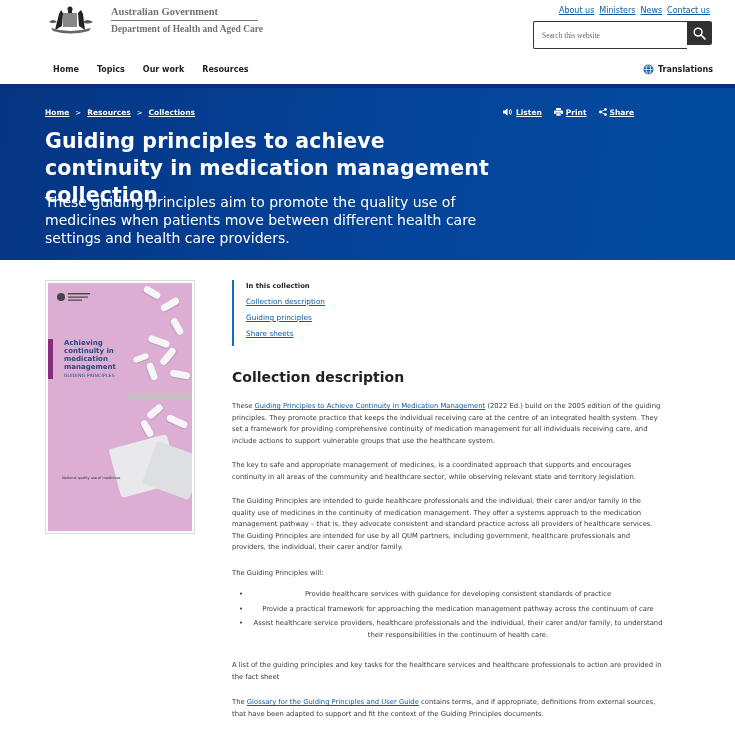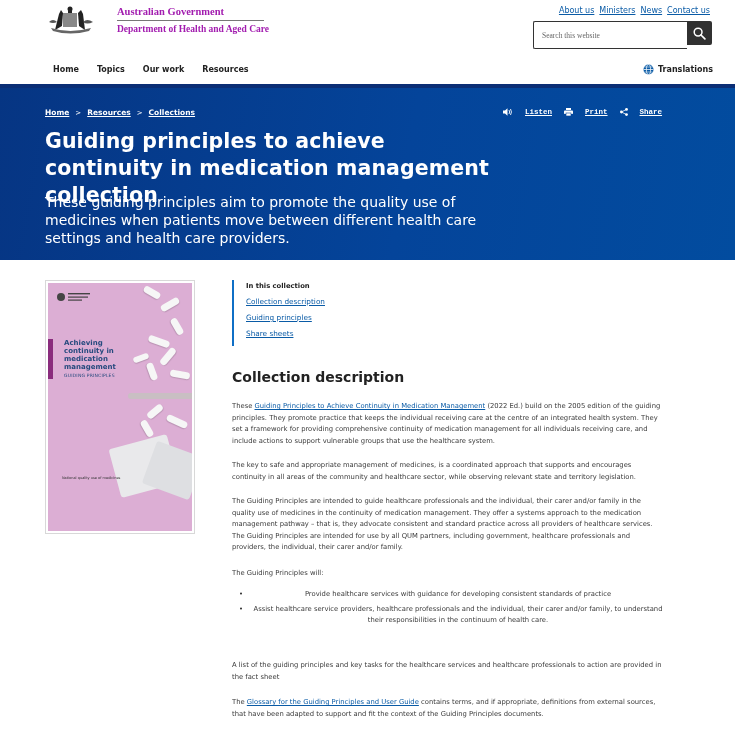--- a/index.html
+++ b/index.html
@@ -4,21 +4,21 @@
 <style>
   * { box-sizing: border-box; margin: 0; padding: 0; }
   html, body { width: 735px; height: 740px; overflow: hidden; background: #fff; }
   body { font-family: "DejaVu Sans", sans-serif; color: #313131; position: relative; }
   a { color: #0a5ba6; }
 
   
   .header { position: absolute; left: 0; top: 0; width: 735px; height: 84px; background: #fff; }
   .logo { position: absolute; left: 45px; top: 4px; display: flex; align-items: center; }
   .crest { width: 52px; height: 32px; }
-  .logo-text { margin-left: 20px; font-family: "Liberation Serif", serif; color: #a21caf; }
+  .logo-text { margin-left: 14px; font-family: "Liberation Serif", serif; color: #737373; }
   .logo-gov { font-size: 10.5px; font-weight: bold; padding-bottom: 2px; border-bottom: 1px solid #777; width: 147px; line-height: 13px; }
   .logo-dept { font-size: 9.5px; font-weight: bold; padding-top: 3px; line-height: 11px; }
 
   .top-links { position: absolute; right: 25px; top: 6px; display: flex; gap: 5px; font-size: 8px; }
   .top-links a { color: #0a5ba6; text-decoration: underline; }
 
   .search { position: absolute; left: 533px; top: 21px; width: 179px; height: 24px; display: flex; }
   .search input { flex: 1; height: 28px; border: 1px solid #333; border-right: none; border-radius: 2px 0 0 2px; font-size: 7.5px; padding-left: 8px; color: #333; font-family: Liberation Serif, serif; outline: none; }
   .search input::placeholder { color: #666; }
   .search button { width: 25px; height: 24px; background: #313131; border: none; border-radius: 0 2px 2px 0; display: flex; align-items: center; justify-content: center; }
@@ -29,21 +29,21 @@
 
   
   .hero { position: absolute; left: 0; top: 84px; width: 735px; height: 176px; background: linear-gradient(100deg, #063583 0%, #04449a 55%, #024c9f 100%); color: #fff; }
   .hero-strip { position: absolute; left: 0; top: 0; width: 100%; height: 4px; background: #0b2e75; }
   .breadcrumb { position: absolute; left: 45px; top: 24px; font-size: 7.5px; font-weight: bold; display: flex; align-items: center; gap: 6px; }
   .breadcrumb a { color: #fff; text-decoration: underline; }
   .breadcrumb .sep { font-size: 7px; font-weight: normal; }
   .hero-title { position: absolute; left: 45px; top: 44px; width: 460px; font-size: 20.5px; line-height: 27px; font-weight: bold; letter-spacing: 0.1px; }
   .hero-desc { position: absolute; left: 45px; top: 109px; width: 470px; font-size: 14px; line-height: 18px; }
   .actions { position: absolute; left: 503px; top: 24px; display: flex; gap: 12px; font-size: 7.5px; font-weight: bold; }
-  .actions .act { display: flex; align-items: flex-start; gap: 12px; font-family: Liberation Mono, monospace; }
+  .actions .act { display: flex; align-items: flex-start; gap: 3px; }
   .actions .act span.lbl { text-decoration: underline; }
 
   
   .cover { position: absolute; left: 45px; top: 280px; width: 150px; height: 254px; border: 1px solid #d8d8d8; background: #fff; padding: 2px; }
   .cover-inner { position: relative; width: 100%; height: 100%; background: #dcaed4; overflow: hidden; }
   .cover-logo { position: absolute; left: 8px; top: 8px; width: 40px; height: 14px; }
   .cover-bar { position: absolute; left: 0; top: 56px; width: 5px; height: 40px; background: #8a2c7d; }
   .cover-title { position: absolute; left: 16px; top: 56px; font-size: 7px; line-height: 8px; font-weight: bold; color: #264a7e; width: 60px; }
   .cover-sub { position: absolute; left: 16px; top: 90px; font-size: 4.5px; color: #264a7e; letter-spacing: 0.2px; }
   .cover-foot { position: absolute; left: 14px; top: 193px; font-size: 3.5px; color: #333; }
@@ -208,20 +208,21 @@
 </p>
 
 <p class="body-text" style="top:460px">The key to safe and appropriate management of medicines, is a coordinated approach that supports and encourages continuity in all areas of the community and healthcare sector, while observing relevant state and territory legislation.</p>
 
 <p class="body-text" style="top:496px">The Guiding Principles are intended to guide healthcare professionals and the individual, their carer and/or family in the quality use of medicines in the continuity of medication management. They offer a systems approach to the medication management pathway – that is, they advocate consistent and standard practice across all providers of healthcare services. The Guiding Principles are intended for use by all QUM partners, including government, healthcare professionals and providers, the individual, their carer and/or family.</p>
 
 <p class="body-text" style="top:568px">The Guiding Principles will:</p>
 
 <ul class="bullets">
   <li>Provide healthcare services with guidance for developing consistent standards of practice</li>
+  <li>Provide a practical framework for approaching the medication management pathway across the continuum of care</li>
   <li>Assist healthcare service providers, healthcare professionals and the individual, their carer and/or family, to understand their responsibilities in the continuum of health care.</li>
 </ul>
 
 <p class="body-text" style="top:660px">A list of the guiding principles and key tasks for the healthcare services and healthcare professionals to action are provided in the fact sheet</p>
 
 <p class="body-text" style="top:697px">
   <span>The </span><a href="#">Glossary for the Guiding Principles and User Guide</a><span> contains terms, and if appropriate, definitions from external sources, that have been adapted to support and fit the context of the Guiding Principles documents.</span>
 </p>
 
 </body></html>

